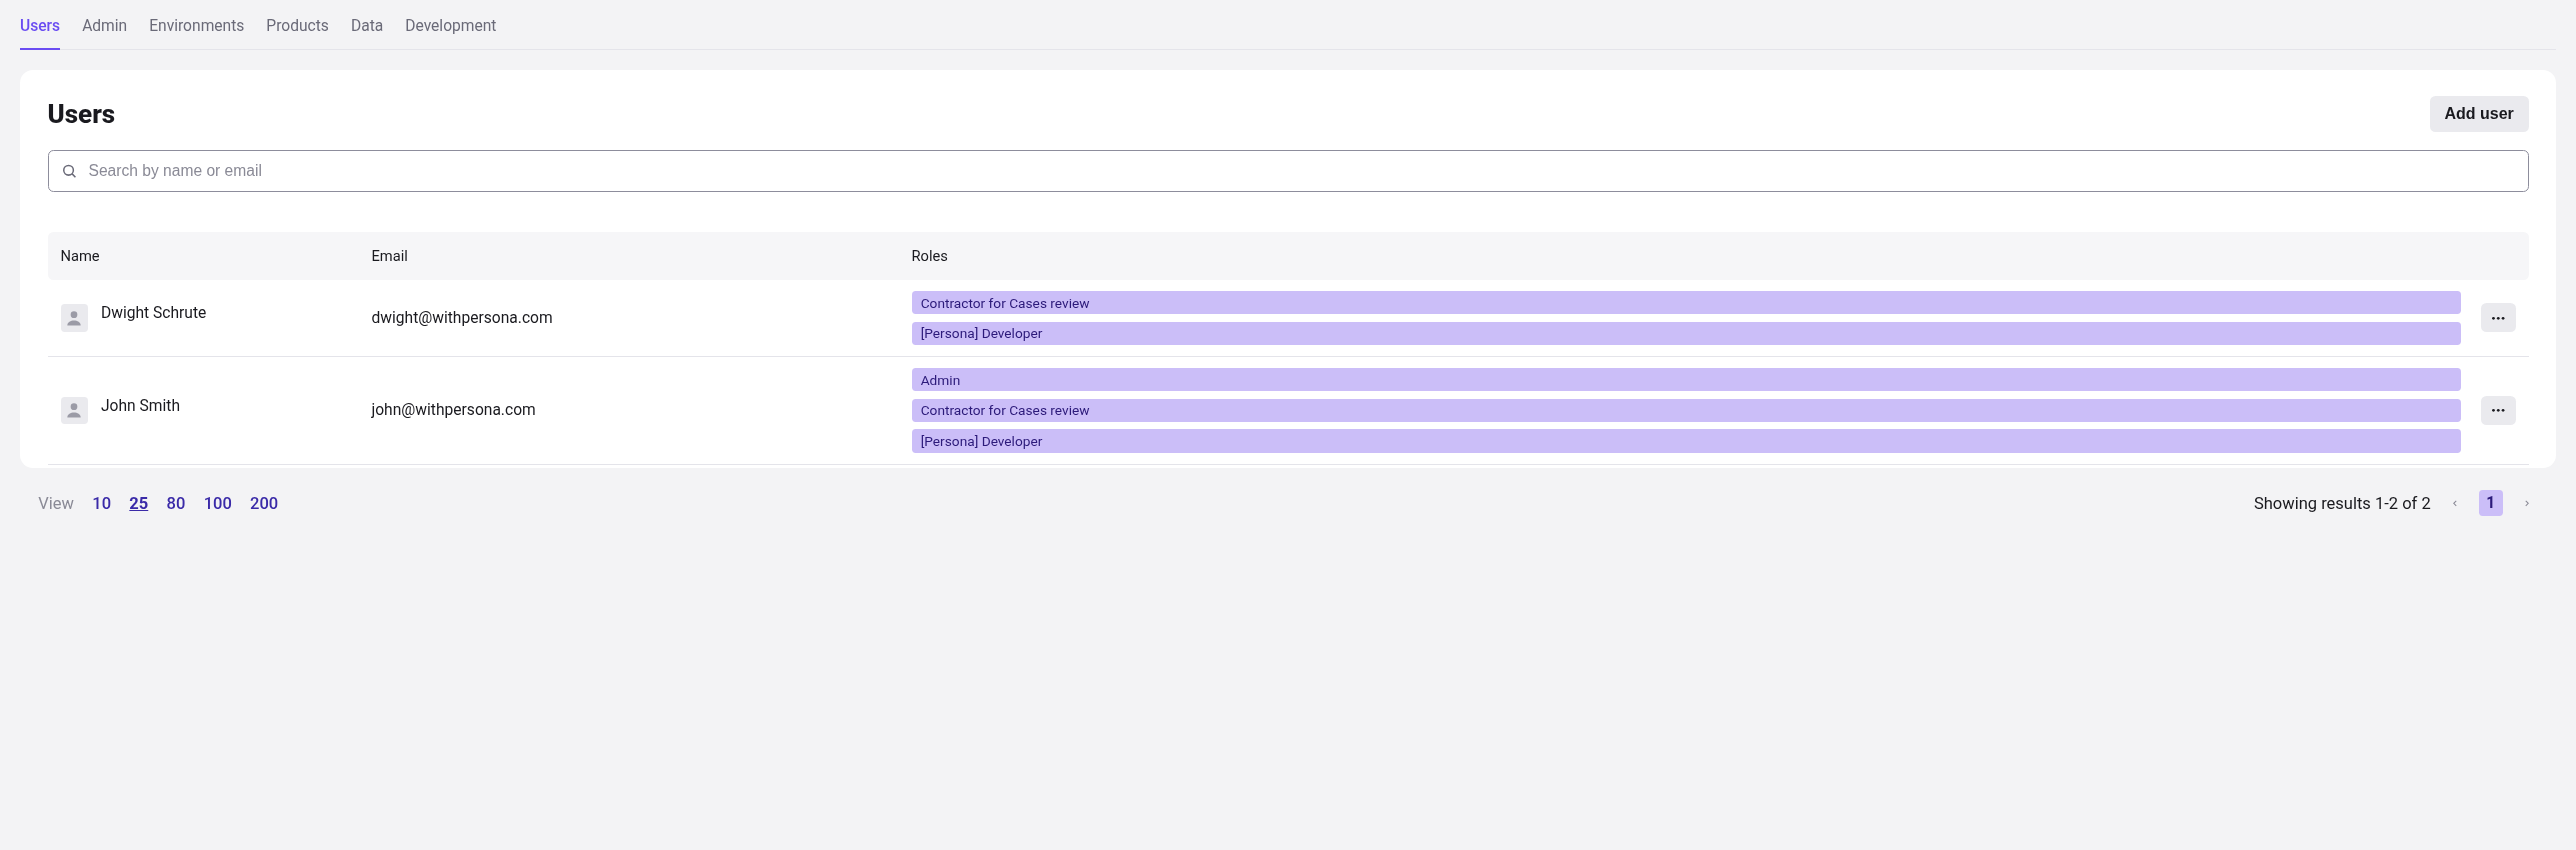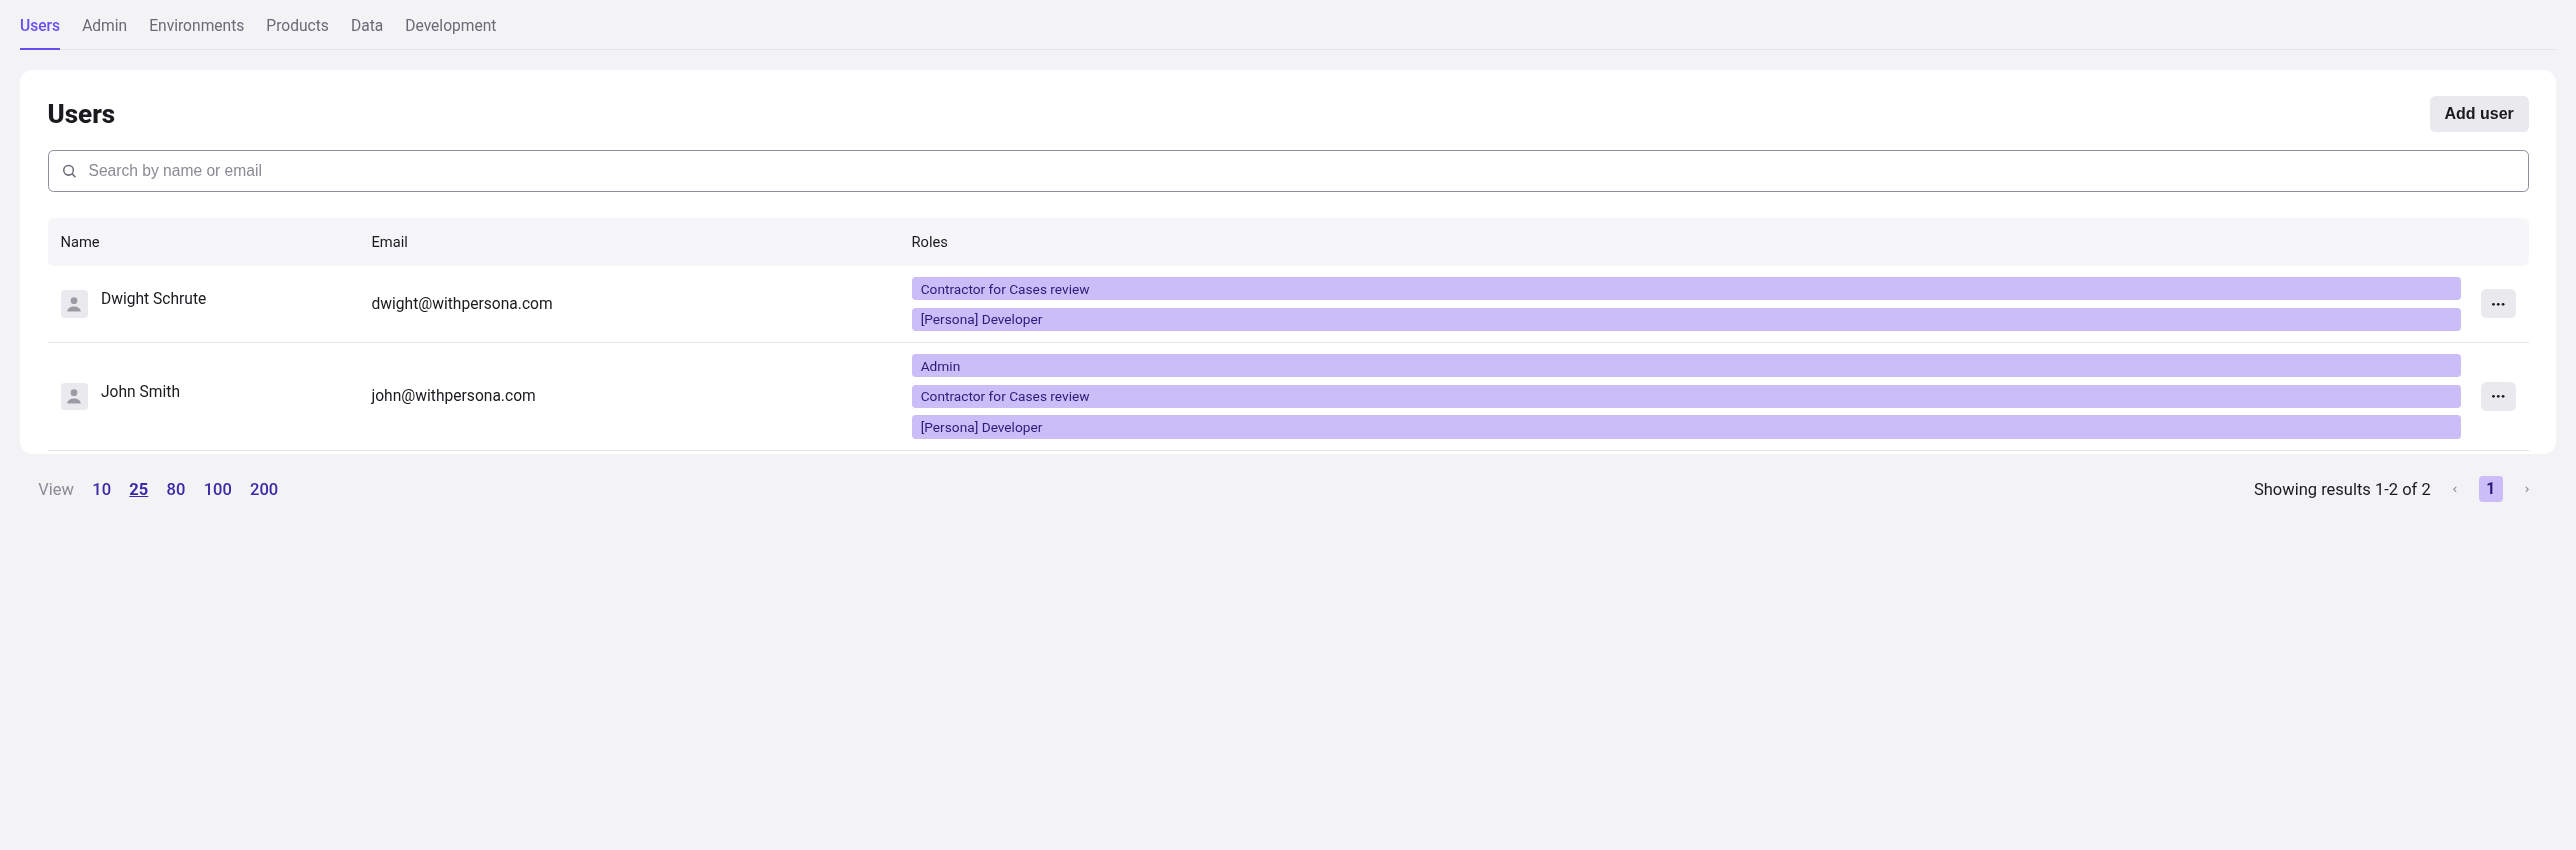--- a/index.html
+++ b/index.html
@@ -73,21 +73,21 @@
     padding: 9.2px 14.7px;
     font-size: 16px;
     font-weight: 600;
     color: var(--text);
     cursor: pointer;
   }
   
   .search-wrap {
     position: relative;
     margin-top: 18.3px;
-    margin-bottom: 26px;
+    margin-bottom: 40px;
   }
   .search-input {
     width: 100%;
     padding: 11px 13px 11px 40px;
     font-size: 15.6px;
     border: 0.9px solid #8d8d9c;
     border-radius: 5.5px;
     background: #fff;
     color: var(--text);
   }

